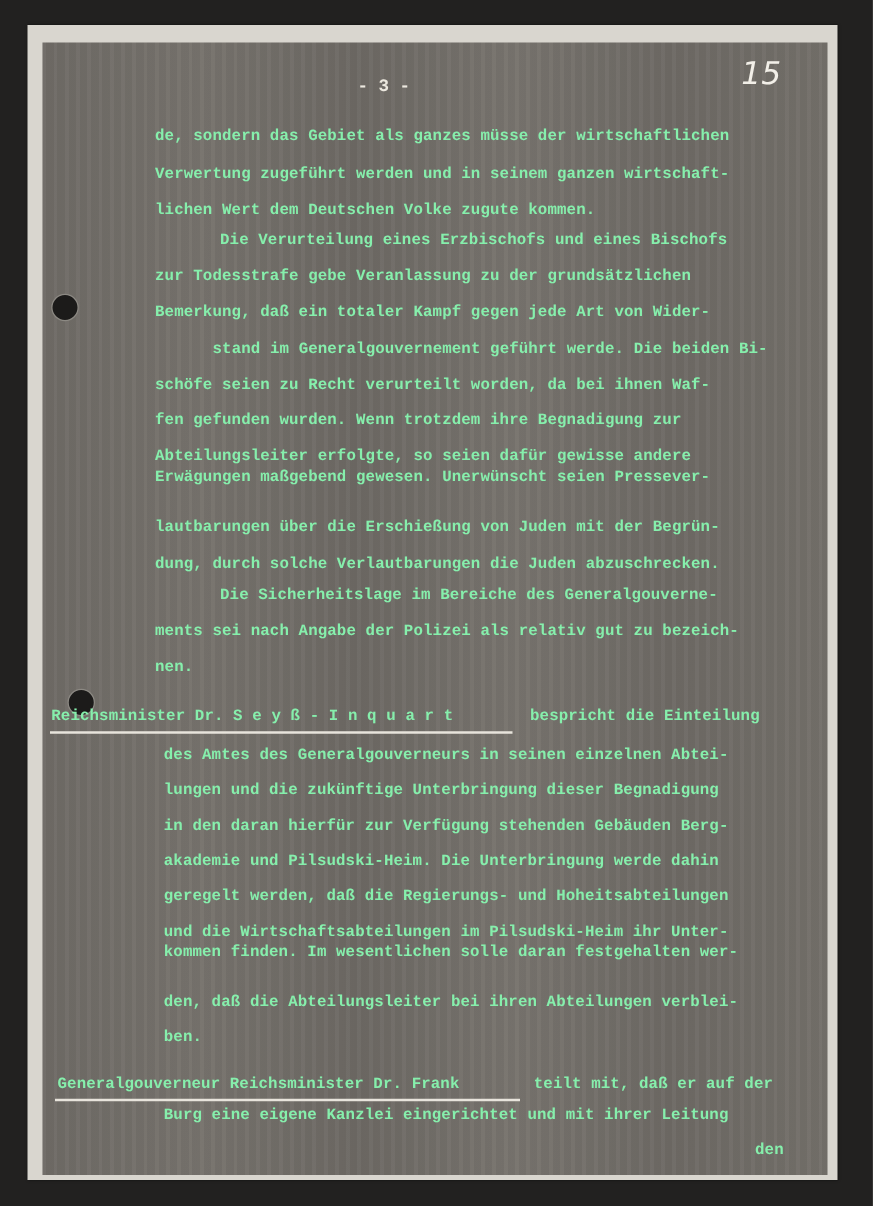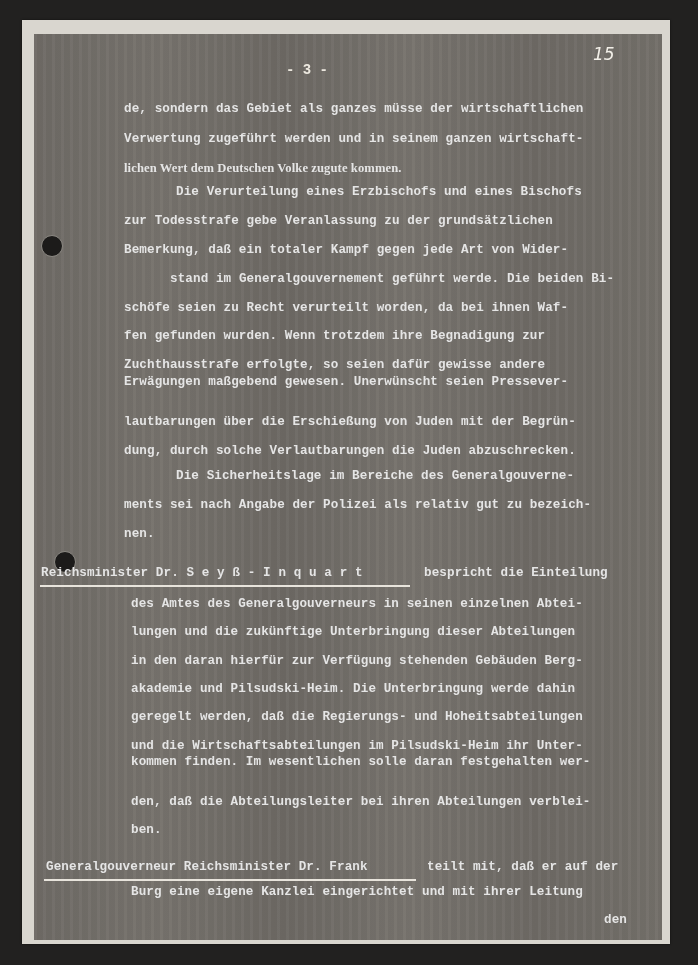--- a/index.html
+++ b/index.html
@@ -45,30 +45,30 @@
       height: 20px;
       border-radius: 50%;
       background: #1c1b1a;
       border: 1px solid #8c8983;
     }
     .text {
       position: absolute;
       font-family: "Liberation Mono", "DejaVu Sans Mono", monospace;
       font-size: 12.6px;
       font-weight: bold;
-      color: #e5e5e5;
+      color: #86efac;
       white-space: pre;
       letter-spacing: 0.1px;
       line-height: 1;
     }
     .folio {
       position: absolute;
       font-family: "DejaVu Sans", sans-serif;
       font-style: italic;
-      font-size: 17px;
+      font-size: 25px;
       color: #f2efe8;
     }
     .page-number {
       position: absolute;
       font-family: "Liberation Mono", monospace;
       font-weight: bold;
       font-size: 14px;
       color: #ece8df;
     }
     .speaker {
@@ -92,41 +92,41 @@
 </div>
 
 <div class="punch-hole" style="left:41px; top:235px;"></div>
 <div class="punch-hole" style="left:54px; top:551px;"></div>
 
 <div class="folio" style="left:593px; top:44px;">15</div>
 <div class="page-number" style="left:286px; top:62px;">- 3 -</div>
 
 <div class="text" style="left:124px; top:103px;">de, sondern das Gebiet als ganzes müsse der wirtschaftlichen</div>
 <div class="text" style="left:124px; top:133px;">Verwertung zugeführt werden und in seinem ganzen wirtschaft-</div>
-<div class="text" style="left:124px; top:162px;font-family:Liberation Serif, serif;">lichen Wert dem Deutschen Volke zugute kommen.</div>
+<div class="text" style="left:124px; top:162px;">lichen Wert dem Deutschen Volke zugute kommen.</div>
 
 <div class="text" style="left:176px; top:186px;">Die Verurteilung eines Erzbischofs und eines Bischofs</div>
 <div class="text" style="left:124px; top:215px;">zur Todesstrafe gebe Veranlassung zu der grundsätzlichen</div>
 <div class="text" style="left:124px; top:244px;">Bemerkung, daß ein totaler Kampf gegen jede Art von Wider-</div>
 <div class="text" style="left:124px; top:273px;margin-left:46px;">stand im Generalgouvernement geführt werde. Die beiden Bi-</div>
 <div class="text" style="left:124px; top:302px;">schöfe seien zu Recht verurteilt worden, da bei ihnen Waf-</div>
 <div class="text" style="left:124px; top:330px;">fen gefunden wurden. Wenn trotzdem ihre Begnadigung zur</div>
-<div class="text" style="left:124px; top:359px;">Zuchthausstrafe erfolgte, so seien dafür gewisse andere</div>
+<div class="text" style="left:124px; top:359px;">Abteilungsleiter erfolgte, so seien dafür gewisse andere</div>
 <div class="text" style="left:124px; top:376px;">Erwägungen maßgebend gewesen. Unerwünscht seien Pressever-</div>
 <div class="text" style="left:124px; top:416px;text-align:right;">lautbarungen über die Erschießung von Juden mit der Begrün-</div>
 <div class="text" style="left:124px; top:445px;">dung, durch solche Verlautbarungen die Juden abzuschrecken.</div>
 
 <div class="text" style="left:176px; top:470px;">Die Sicherheitslage im Bereiche des Generalgouverne-</div>
 <div class="text" style="left:124px; top:499px;">ments sei nach Angabe der Polizei als relativ gut zu bezeich-</div>
 <div class="text" style="left:124px; top:528px;">nen.</div>
 
 <div class="text speaker" style="left:41px; top:567px;">Reichsminister Dr. S e y ß - I n q u a r t</div>
 <div class="text" style="left:424px; top:567px;">bespricht die Einteilung</div>
 <div class="text" style="left:131px; top:598px;">des Amtes des Generalgouverneurs in seinen einzelnen Abtei-</div>
-<div class="text" style="left:131px; top:626px;">lungen und die zukünftige Unterbringung dieser Abteilungen</div>
+<div class="text" style="left:131px; top:626px;">lungen und die zukünftige Unterbringung dieser Begnadigung</div>
 <div class="text" style="left:131px; top:655px;">in den daran hierfür zur Verfügung stehenden Gebäuden Berg-</div>
 <div class="text" style="left:131px; top:683px;">akademie und Pilsudski-Heim. Die Unterbringung werde dahin</div>
 <div class="text" style="left:131px; top:711px;">geregelt werden, daß die Regierungs- und Hoheitsabteilungen</div>
 <div class="text" style="left:131px; top:740px;">und die Wirtschaftsabteilungen im Pilsudski-Heim ihr Unter-</div>
 <div class="text" style="left:131px; top:756px;">kommen finden. Im wesentlichen solle daran festgehalten wer-</div>
 <div class="text" style="left:131px; top:796px;">den, daß die Abteilungsleiter bei ihren Abteilungen verblei-</div>
 <div class="text" style="left:131px; top:824px;">ben.</div>
 
 <div class="text speaker" style="left:46px; top:861px;">Generalgouverneur Reichsminister Dr. Frank</div>
 <div class="text" style="left:427px; top:861px;">teilt mit, daß er auf der</div>

